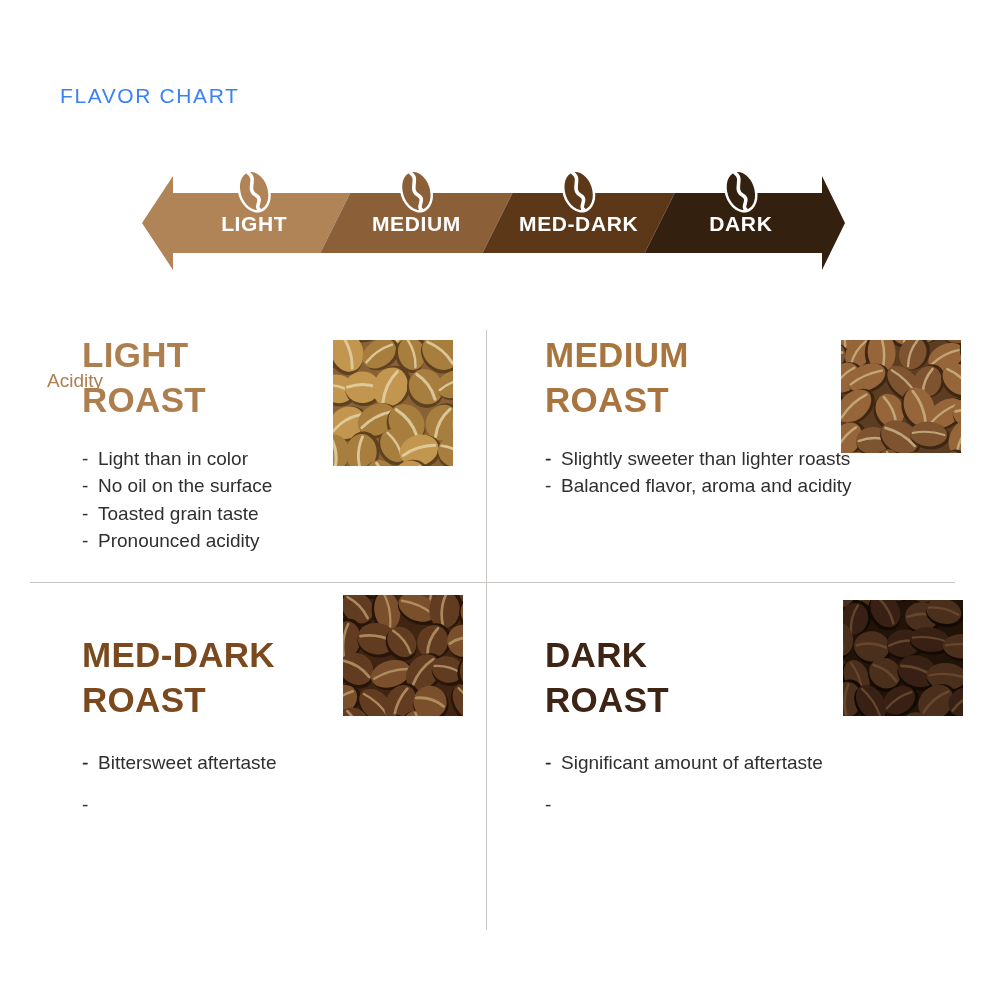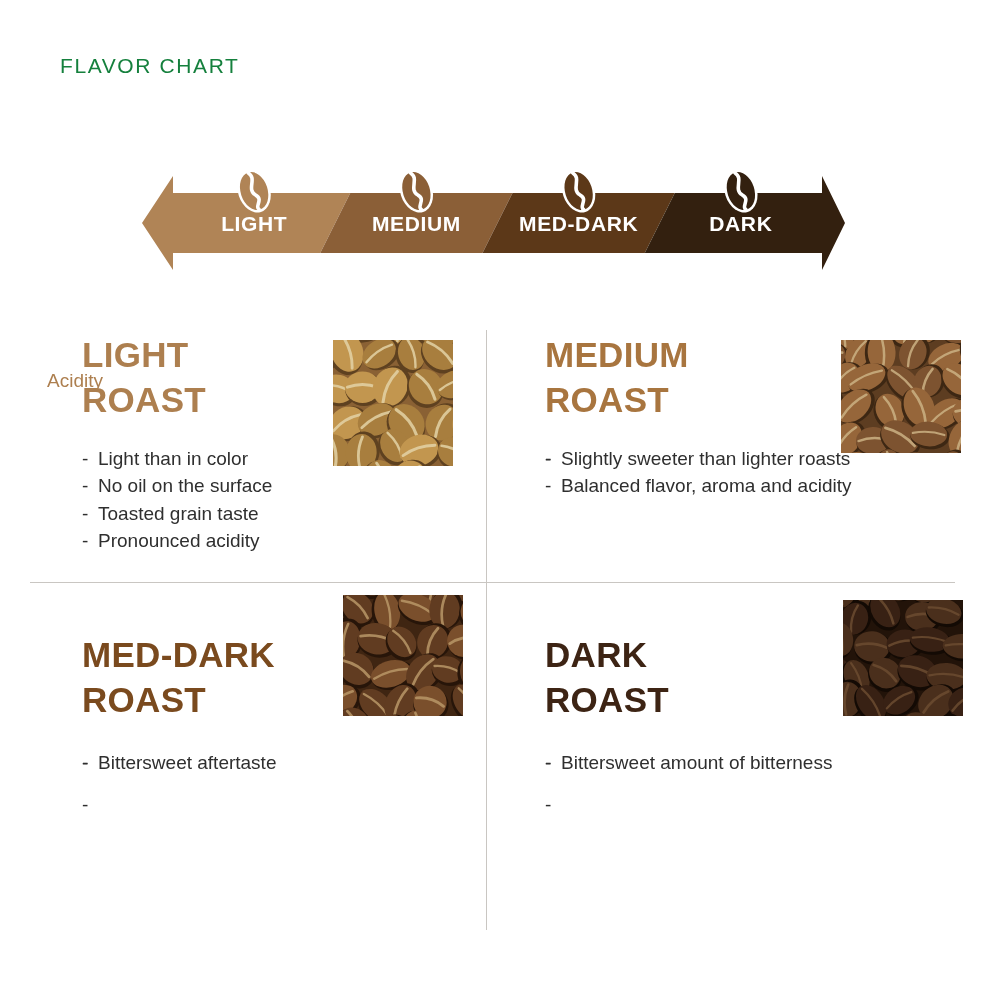--- a/index.html
+++ b/index.html
@@ -17,24 +17,24 @@
     width: 1001px;
     height: 1001px;
     background: #ffffff;
     overflow: hidden;
   }
 
   
   .page-title {
     position: absolute;
     left: 60px;
-    top: 54px;
+    top: 84px;
     font-size: 21px;
     letter-spacing: 1.6px;
-    color: #15803d;
+    color: #3b82f6;
     font-weight: 400;
     white-space: nowrap;
   }
 
   
   .scale {
     position: absolute;
     left: 0;
     top: 160px;
     width: 1001px;
@@ -218,21 +218,21 @@
         <li><span class="dash">-</span><span>Bittersweet aftertaste</span></li>
         <li><span class="dash">-</span></li>
       </ul>
   </div>
 
   <div class="panel" id="panel-dark">
     <h2 class="panel-heading" style="color: rgb(61, 36, 20);">DARK
 ROAST</h2>
     <ul class="bullets loose">
         <li><span class="dash">-</span></li>
-        <li><span class="dash">-</span><span>Bittersweet amount of bitterness</span></li>
+        <li><span class="dash">-</span><span>Significant amount of aftertaste</span></li>
         <li><span class="dash">-</span></li>
       </ul>
   </div>
 
   <div class="bean-photo" id="photo-light">
       <svg viewBox="0 0 120 126" preserveAspectRatio="none">
         <rect width="120" height="126" fill="#8a6134"></rect>
         <g transform="translate(3.4,-19.2) rotate(25.0)">
           <ellipse cx="1.5" cy="2" rx="17.724742126464843" ry="16.898143075704574" fill="#5e4120"></ellipse>
           <ellipse rx="16.66125759887695" ry="15.884254491162299" fill="#a87e3e"></ellipse>

